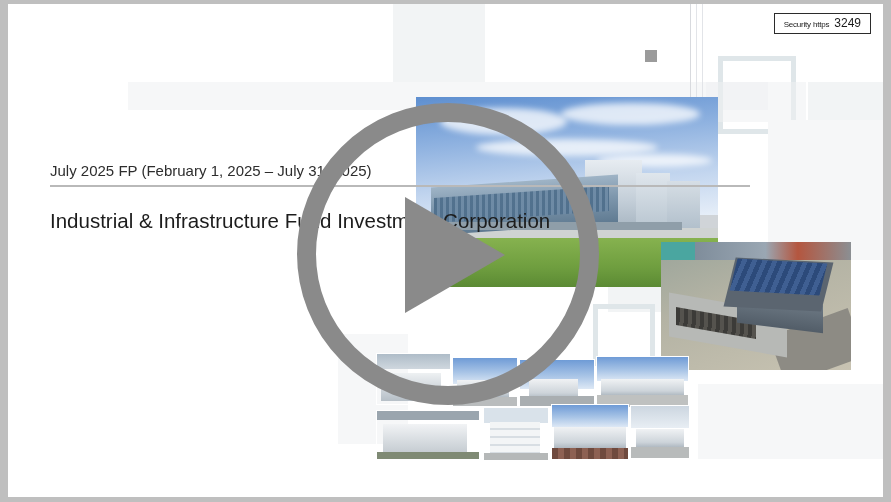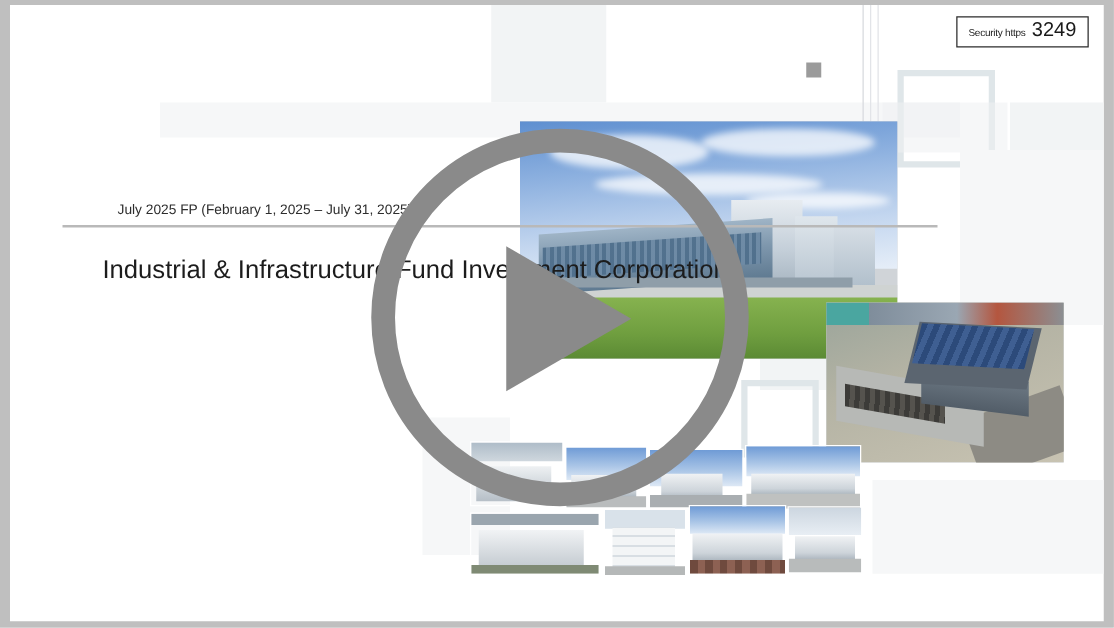--- a/index.html
+++ b/index.html
@@ -63,52 +63,52 @@
     border:1.5px solid #2b2b2b;
     background:#ffffff;
     padding:3px 9px 4px 9px;
     display:flex; align-items:baseline; gap:5px;
     line-height:1;
   }
   #security-code .lbl {
     font-size:8px; color:#1a1a1a; letter-spacing:-0.2px;
   }
   #security-code .val {
-    font-size:16px; color:#1a1a1a; font-weight:normal;
+    font-size:12px; color:#1a1a1a; font-weight:normal;
   }
 
   
   #title-block { position:absolute; left:42px; top:148px; width:560px; }
 
   #edition-line { display:flex; align-items:baseline; line-height:1; }
   #edition-num {
     font-size:46px; color:#8d8d8d; font-weight:normal; letter-spacing:-1px;
   }
   #edition-suffix {
     font-size:16px; color:#1b2733; font-weight:normal; margin-left:4px;
   }
 
   #main-title {
     margin-top:14px;
     font-size:30px; font-weight:bold; color:#111418; letter-spacing:-0.3px;
   }
 
   #period-line {
     margin-top:10px;
-    font-size:11px; color:#2d2d2d;margin-left:44px;
+    font-size:15px; color:#2d2d2d;
   }
 
   #title-rule {
     margin-top:6px;
     width:700px; height:2px; background:#b9b9b9;
   }
 
   #corp-name {
     margin-top:22px;
-    font-size:20.5px; color:#1c1c1c; font-weight:normal;margin-left:32px;
+    font-size:20.5px; color:#1c1c1c; font-weight:normal;
   }
 
   #site-url {
     margin-top:10px;
     font-size:9.5px; color:#8e8e8e;
   }
 
   
   .photo { position:absolute; overflow:hidden; background:#d0d4d8; }
   .photo .sky {

